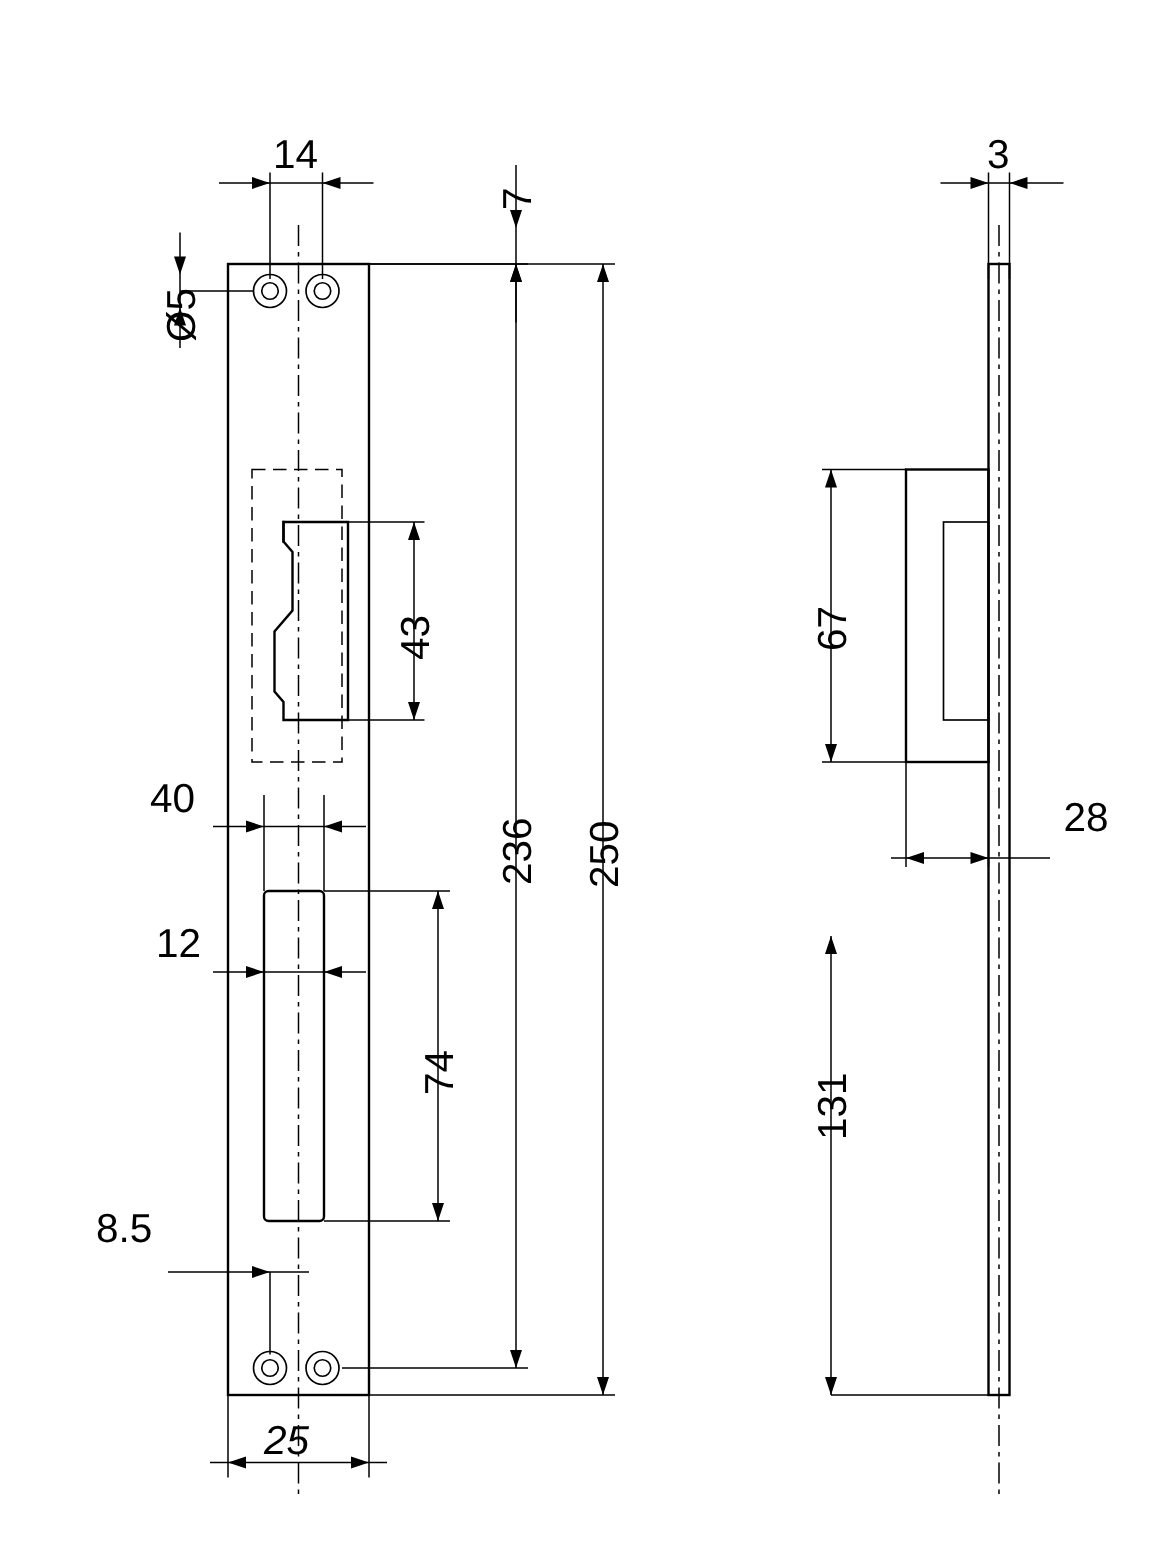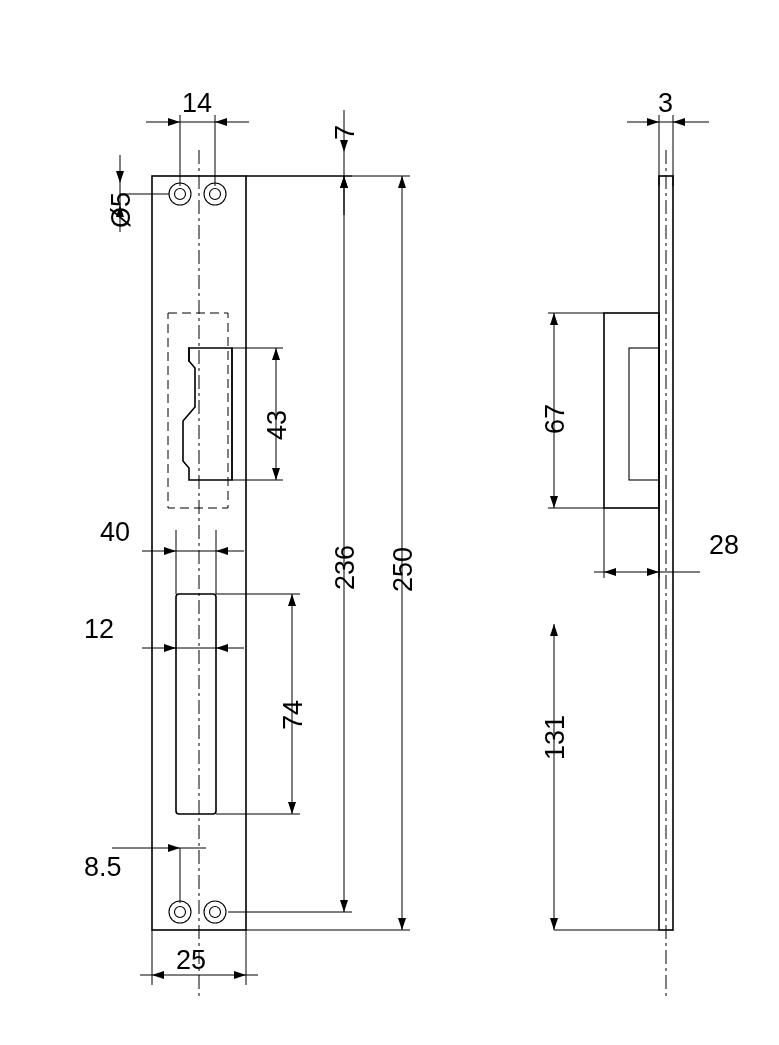--- a/index.html
+++ b/index.html
@@ -194,31 +194,31 @@
   <div class="lbl" style="left:182px; top:90px;">14</div>
 
   <div class="lbl vert" style="left:108px; top:228px;">Ø5</div>
 
   <div class="lbl vert" style="left:332px; top:140px;">7</div>
 
   <div class="lbl vert" style="left:264px; top:440px;">43</div>
 
   <div class="lbl" style="left:100px; top:519px;">40</div>
 
-  <div class="lbl" style="left:84px; top:616px;">12</div>
+  <div class="lbl" style="left:104px; top:616px;">12</div>
 
   <div class="lbl vert" style="left:280px; top:730px;">74</div>
 
-  <div class="lbl" style="left:64px; top:854px;margin-left:20px;">8.5</div>
+  <div class="lbl" style="left:64px; top:806px;">8.5</div>
 
   <div class="lbl vert" style="left:332px; top:590px;">236</div>
 
   <div class="lbl vert" style="left:390px; top:592px;">250</div>
 
-  <div class="lbl" style="left:176px; top:947px;">25</div>
+  <div class="lbl" style="left:176px; top:947px;font-style:italic;">25</div>
 
   <div class="lbl" style="left:658px; top:90px;">3</div>
 
   <div class="lbl vert" style="left:542px; top:434px;">67</div>
 
   <div class="lbl" style="left:709px; top:532px;">28</div>
 
   <div class="lbl vert" style="left:542px; top:760px;">131</div>
 
 </div>

